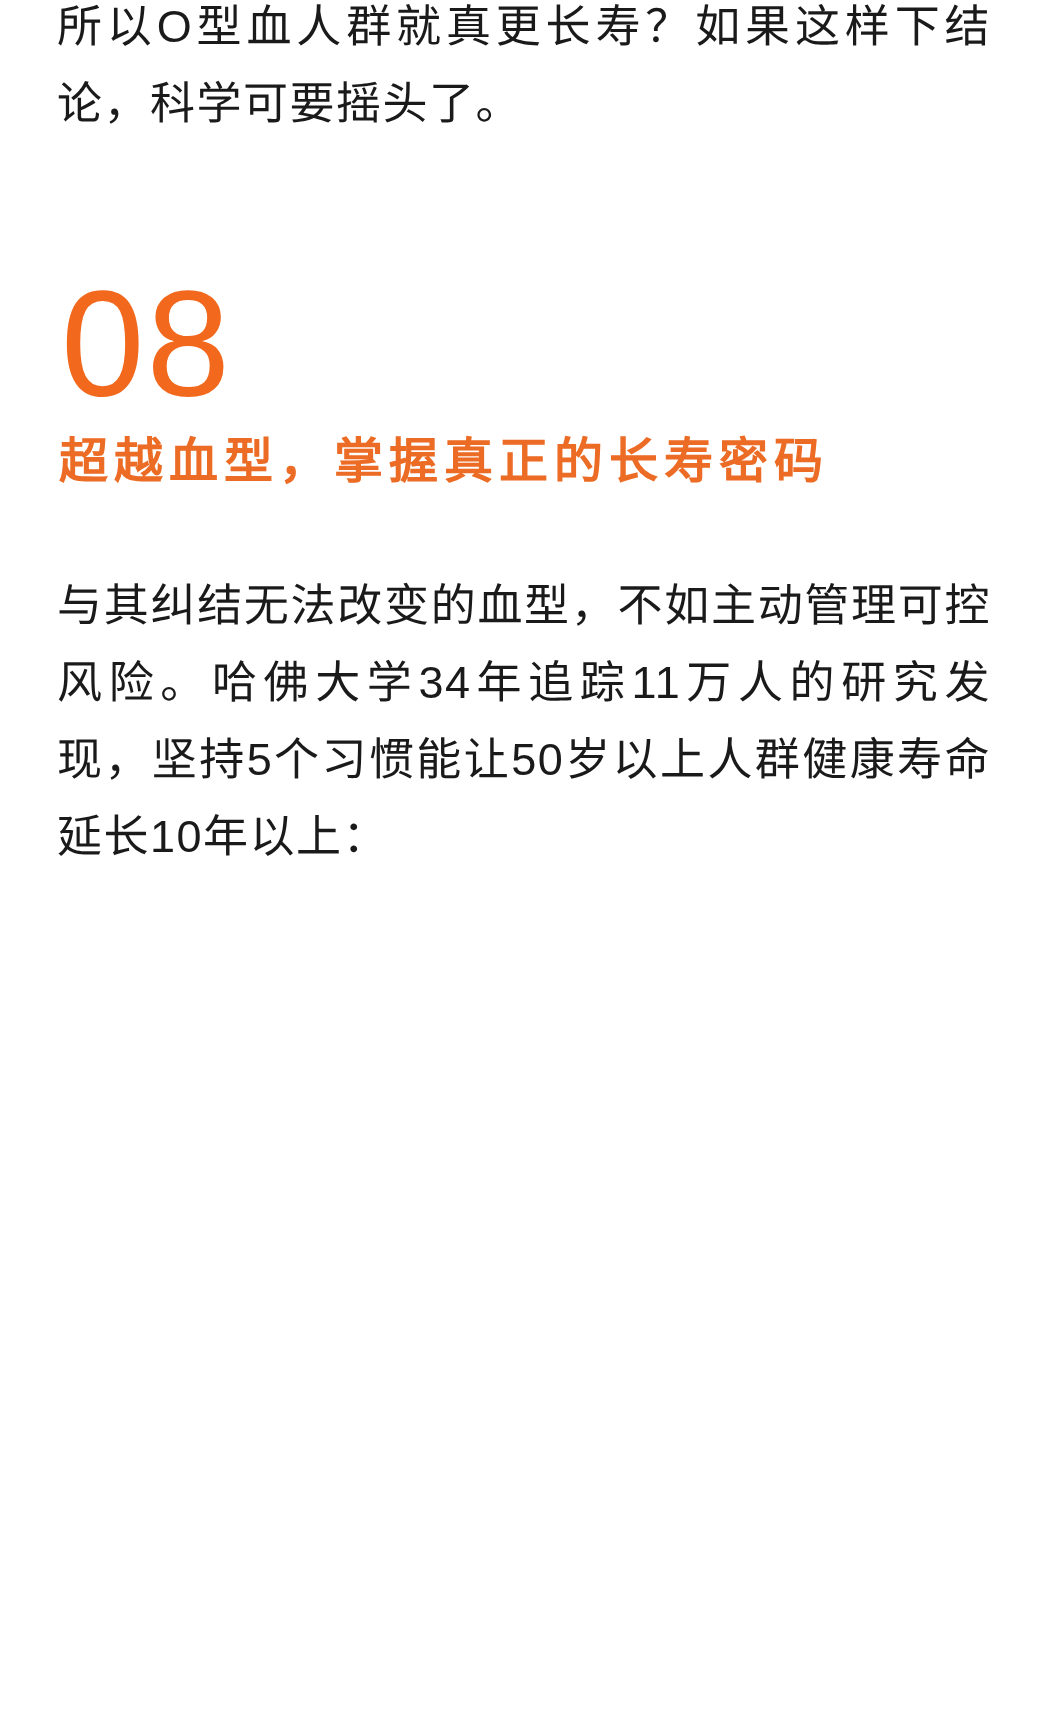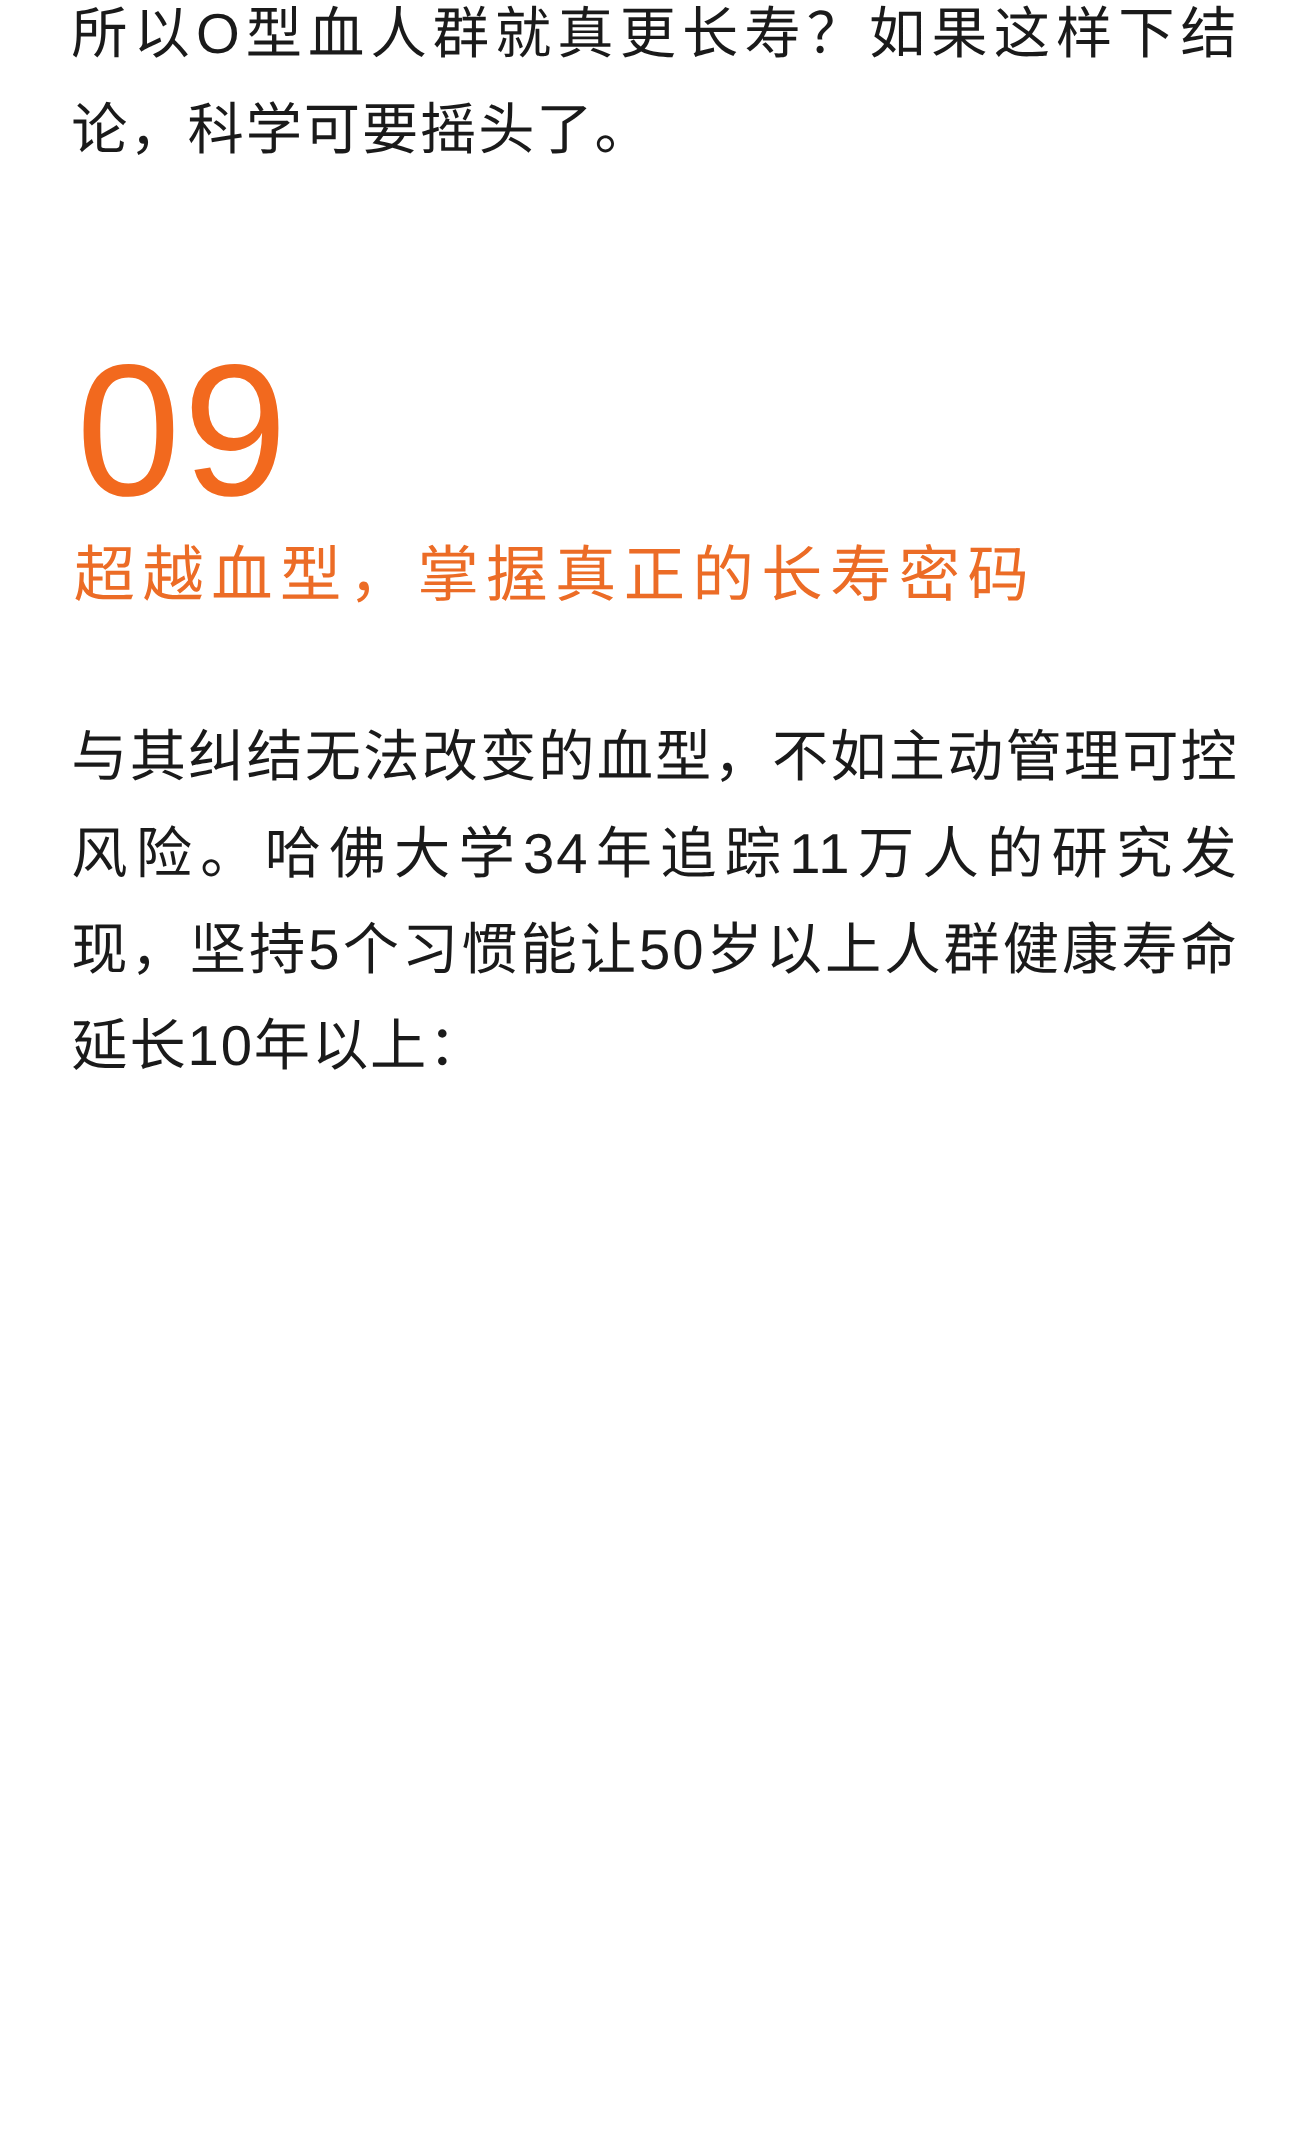--- a/index.html
+++ b/index.html
@@ -42,37 +42,37 @@
     font-size: 150px;
     line-height: 150px;
     font-weight: 400;
     letter-spacing: 2px;
     color: #f2691e;
     margin: 127px 0 0 4px;
   }
   .section-title {
     font-size: 49px;
     line-height: 63px;
-    font-weight: 400;
+    font-weight: 700;
     letter-spacing: 6px;
     color: #ec6c26;
     margin: 11px 0 0 2px;
   }
   .para.after-title {
     margin-top: 74px;
   }
 </style>
 </head>
 <body>
 
 <main class="article">
 
   <p class="para first"><span>所以O型血人群就真更长寿？如果这样下结论，科学可要摇头了。</span></p>
 
 
 
-  <div class="section-number">09</div>
+  <div class="section-number">08</div>
 
   <h2 class="section-title">超越血型，掌握真正的长寿密码</h2>
 
   <p class="para after-title last"><span>与其纠结无法改变的血型，不如主动管理可控风险。哈佛大学34年追踪11万人的研究发现，坚持5个习惯能让50岁以上人群健康寿命延长10年以上</span><span>：</span></p>
 
 </main>
 
 </body></html>

